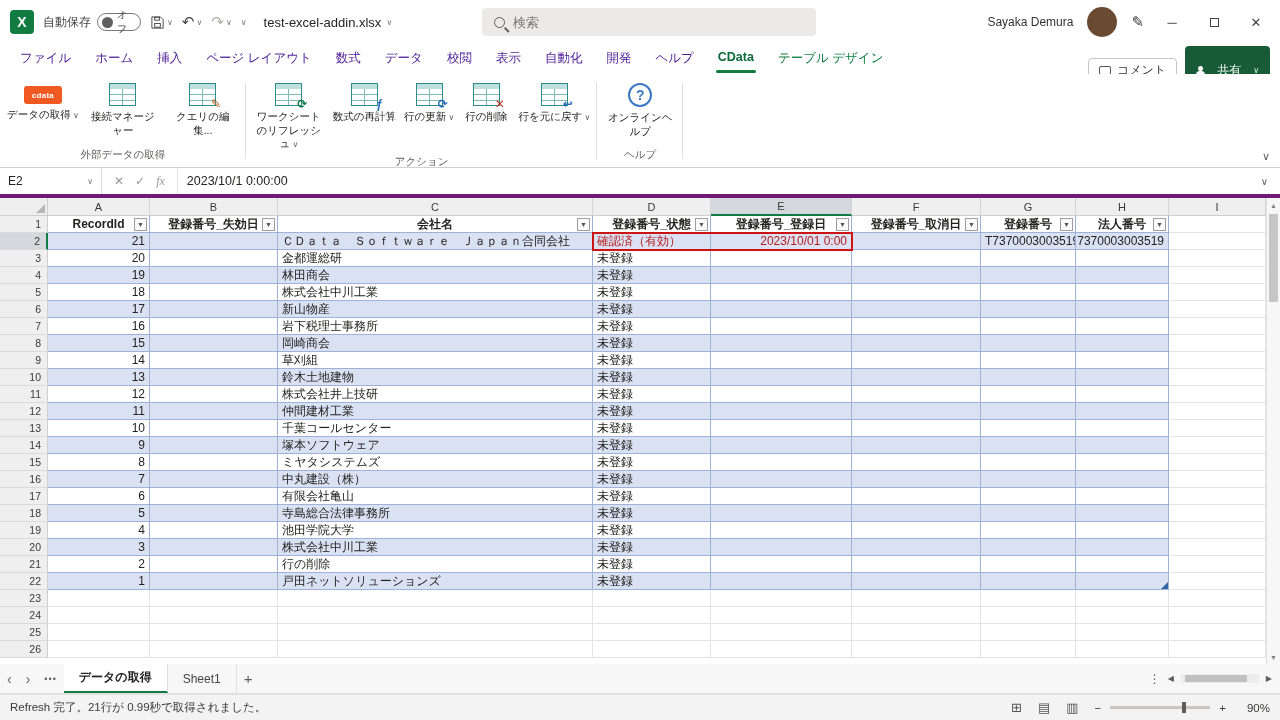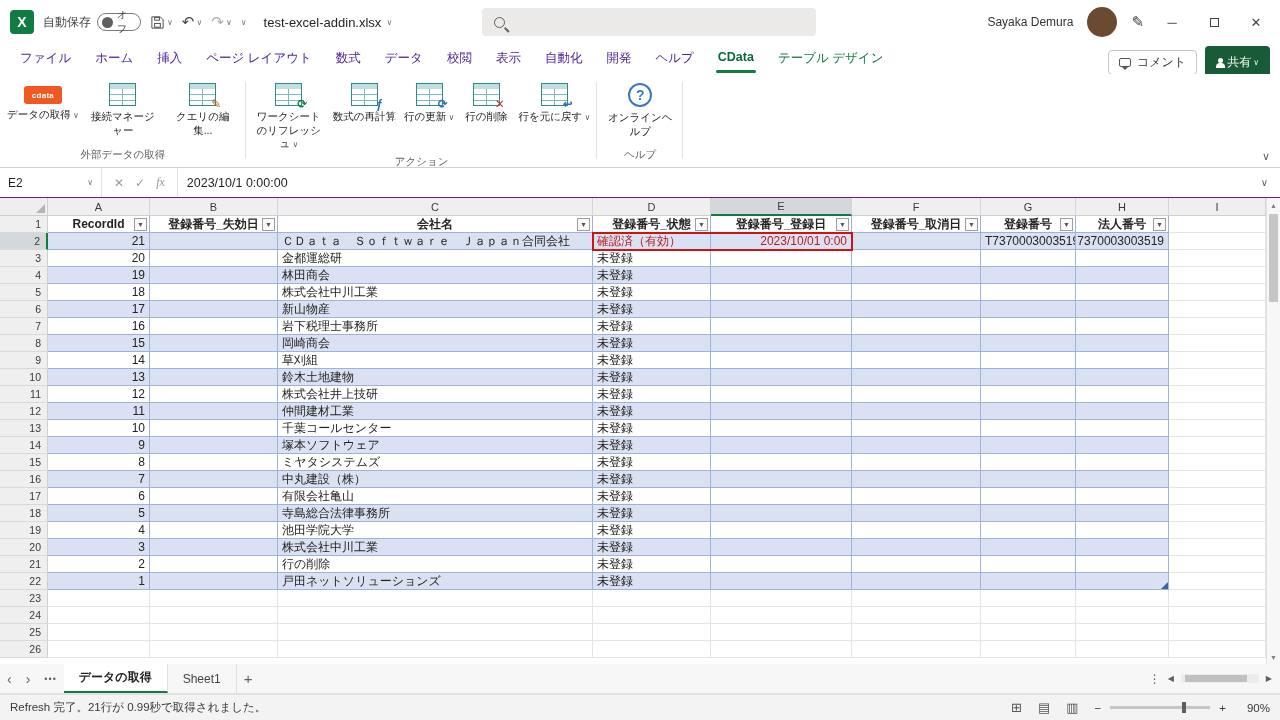--- a/index.html
+++ b/index.html
@@ -31,21 +31,21 @@
   
   .ribbontabs{height:30px;display:flex;align-items:center;padding-left:8px;position:relative;flex:none;background:#fff}
   .rtab{padding:5px 12px 7px;font-size:12.5px;color:#4c1d95;white-space:nowrap}
   .rtab.active{color:#0b6a38;font-weight:bold;position:relative}
   .rtab.active::after{content:"";position:absolute;left:10px;right:10px;bottom:1px;height:3px;background:#107c41;border-radius:2px}
   .rtab.contextual{color:#107c41}
   .tab-actions{position:absolute;right:10px;top:2px;display:flex;gap:8px;align-items:center}
   .comment-btn{border:1px solid #c8c6c4;border-radius:4px;padding:3px 10px;display:flex;gap:6px;align-items:center;font-size:12px;color:#333;background:#fff}
   .bubble{width:12px;height:9px;border:1px solid #555;border-radius:2px;position:relative}
   .bubble::after{content:"";position:absolute;left:2px;top:8px;border:3px solid transparent;border-top-color:#555}
-  .share-btn{background:#185c37;color:#fff;border-radius:4px;padding:8px 11px;display:flex;gap:2px;align-items:center;font-size:12px}
+  .share-btn{background:#185c37;color:#fff;border-radius:4px;padding:16px 11px;display:flex;gap:12px;align-items:center;font-size:12px}
   .person{width:9px;height:10px;position:relative}
   .person::before{content:"";position:absolute;left:2px;top:0;width:5px;height:5px;border-radius:50%;background:#fff}
   .person::after{content:"";position:absolute;left:0;top:5px;width:9px;height:5px;border-radius:4px 4px 0 0;background:#fff}
 
   
   .ribbon{height:94px;border-bottom:1px solid #d1d1d1;display:flex;position:relative;flex:none;background:#fff}
   .rgroups{display:flex}
   .rgroup{display:flex;flex-direction:column;padding:0 3px;position:relative}
   .rgroup::after{content:"";position:absolute;right:0;top:8px;bottom:8px;width:1px;background:#e1e1e1}
   .rbtns{flex:1;display:flex;align-items:flex-start;padding-top:3px}
@@ -57,21 +57,21 @@
   .ic-grid{width:27px;height:23px;border:1px solid #2e8b8b;background:
     linear-gradient(#bfe0df 0 5px,rgba(0,0,0,0) 5px),
     linear-gradient(90deg,rgba(0,0,0,0) 0 12px,#7fb9b8 12px 13px,rgba(0,0,0,0) 13px),
     linear-gradient(rgba(0,0,0,0) 0 10px,#7fb9b8 10px 11px,rgba(0,0,0,0) 11px 16px,#7fb9b8 16px 17px,rgba(0,0,0,0) 17px)}
   .glyph{position:absolute;right:-6px;bottom:-5px;font-size:12px;font-weight:bold;line-height:1}
   .ic-cdata{width:38px;height:18px;margin-top:6px;background:#f05a22;border-radius:3px;color:#fff;font-size:8px;font-weight:bold;display:flex;align-items:center;justify-content:center;letter-spacing:.3px}
   .ic-help{width:24px;height:24px;border:2px solid #3b78c3;border-radius:50%;color:#3b78c3;font-weight:bold;font-size:14px;display:flex;align-items:center;justify-content:center}
   .collapse{position:absolute;right:10px;bottom:4px;color:#605e5c;font-size:11px}
 
   
-  .fbar{height:30px;display:flex;align-items:stretch;border-bottom:1px solid #701a75;flex:none;background:#fff}
+  .fbar{height:30px;display:flex;align-items:stretch;border-bottom:4px solid #701a75;flex:none;background:#fff}
   .namebox{width:102px;display:flex;align-items:center;justify-content:space-between;padding:0 8px;border-right:1px solid #e1e1e1;font-size:12px}
   .fxicons{display:flex;align-items:center;gap:11px;padding:0 12px;color:#9a9896;border-right:1px solid #e1e1e1;font-size:12px}
   .fxit{font-style:italic;font-family:"Liberation Serif","DejaVu Serif",serif}
   .fvalue{flex:1;display:flex;align-items:center;padding-left:9px;font-size:12.5px;color:#252423}
   .fchev{display:flex;align-items:center;padding:0 12px;color:#605e5c;font-size:10px}
 
   
   .grid{height:466px;position:relative;overflow:hidden;flex:none;background:#fff}
   .chrow{display:flex;height:18px}
   .corner{width:48px;flex:none;background:#eeeeee;border-right:1px solid #cfcfcf;border-bottom:1px solid #cfcfcf;position:relative}
@@ -149,20 +149,21 @@
         <span>↷</span>
         <span class="chev">∨</span>
       </div>
     <span class="chev">∨</span>
     <div class="fname">
       <span>test-excel-addin.xlsx</span>
       <span class="chev">∨</span>
     </div>
     <div class="searchbox">
       <span class="mag"></span>
+      <input placeholder="検索" style="">
     </div>
     <div class="tb-right">
       <span class="uname">Sayaka Demura</span>
       <span class="avatar"></span>
       <span class="draw">✎</span>
       <span class="winbtn">─</span>
       <span class="winbtn"><span class="maxbox"></span></span>
       <span class="winbtn">✕</span>
     </div>
   </div>

